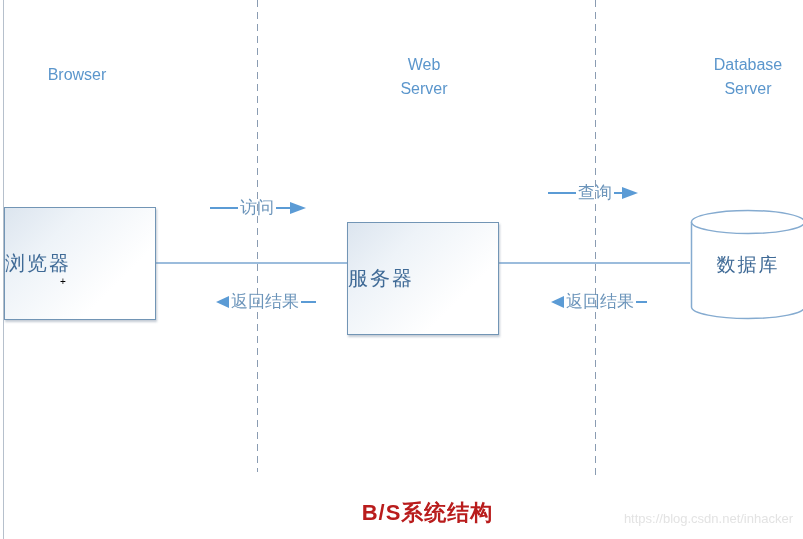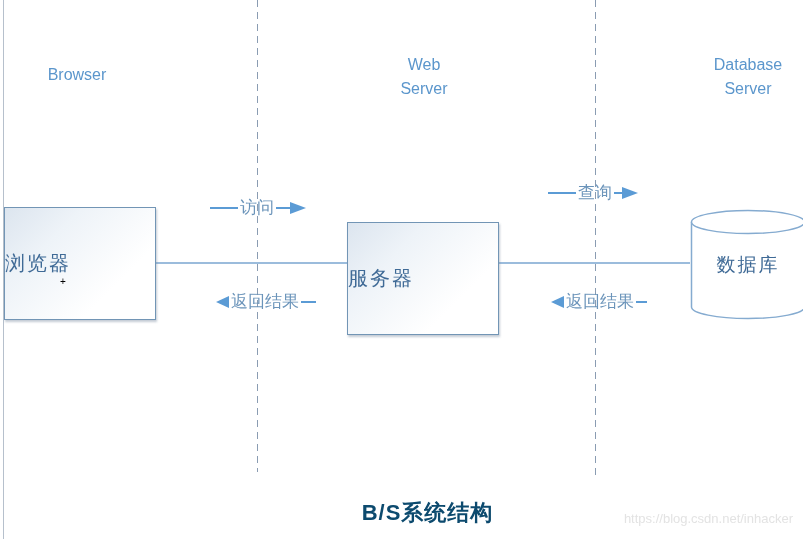--- a/index.html
+++ b/index.html
@@ -51,21 +51,21 @@
   .arrow-row .seg{height:2px;background:#5b9bd5;}
   .arrow-row .tri-right{width:0;height:0;border-left:16px solid #5b9bd5;border-top:6px solid transparent;border-bottom:6px solid transparent;}
   .arrow-row .tri-left{width:0;height:0;border-right:13px solid #5b9bd5;border-top:6px solid transparent;border-bottom:6px solid transparent;}
   .arrow-row .arrow-label{color:#6b94ba;font-size:17px;line-height:22px;padding:0 2px;white-space:nowrap;}
   .arrow-visit{left:210px;top:197px;}
   .arrow-query{left:548px;top:182px;}
   .arrow-return-left{left:216px;top:291px;}
   .arrow-return-right{left:551px;top:291px;}
 
   
-  .diagram-title{left:300px;top:498px;width:255px;text-align:center;color:#0c4a6e;font-size:22px;font-weight:600;letter-spacing:1px;}
+  .diagram-title{left:300px;top:498px;width:255px;text-align:center;color:#b91c1c;font-size:22px;font-weight:600;letter-spacing:1px;}
 
   
   .watermark{right:10px;top:511px;color:#e3e3e3;font-size:13px;}
 
   
   .cursor-mark{left:60px;top:277px;color:#000;font-size:10px;line-height:10px;}
 </style>
 </head>
 <body>
 

